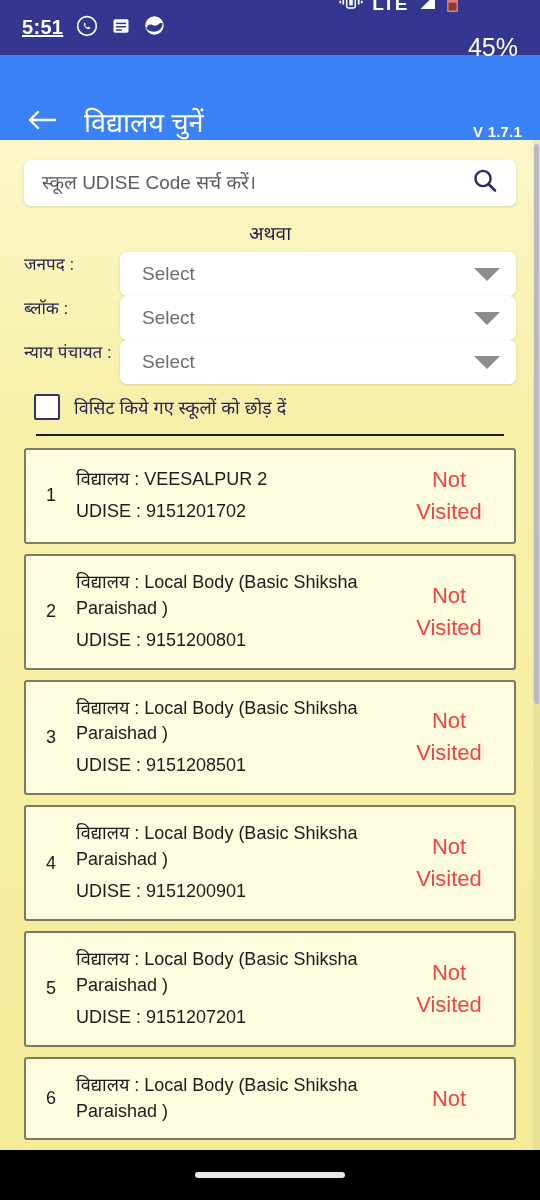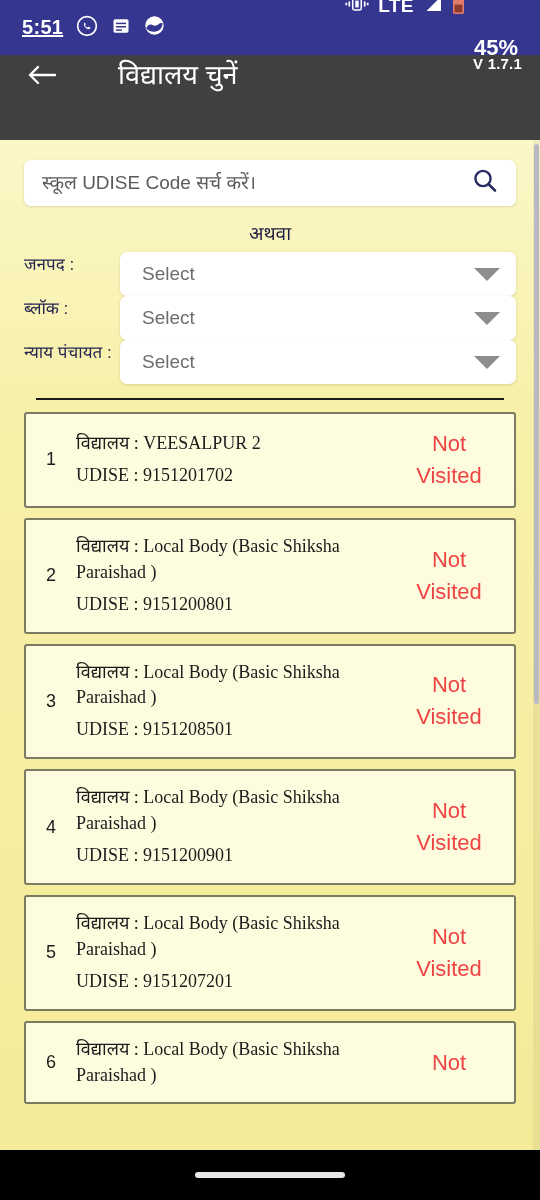--- a/index.html
+++ b/index.html
@@ -14,26 +14,26 @@
   
   .statusbar{
     height:55px; background:#353690; display:flex; align-items:center;
     padding:0 22px; color:#fff;
   }
   .sb-left{ display:flex; align-items:center; gap:13px; flex:1;text-decoration:underline; }
   .sb-right{ display:flex; align-items:flex-start; gap:9px; }
   .clock{ font-size:20px; font-weight:700; letter-spacing:.3px; }
   .sb-ico{ display:block; }
   .lte{ font-size:19px; font-weight:700; letter-spacing:.4px; }
-  .battpct{ font-size:22px; font-weight:700;margin-top:40px; }
+  .battpct{ font-size:25px; font-weight:400;margin-top:40px; }
 
   
   .appbar{
-    height:85px; background:#404040; display:flex; align-items:flex-start;
-    padding:0 18px 0 22px; color:#fff;gap:34px;
+    height:85px; background:#3b82f6; display:flex; align-items:flex-end;
+    padding:0 18px 0 22px; color:#fff;
   }
   .back-btn{ width:40px; height:40px; display:flex; align-items:center; justify-content:center; cursor:pointer; }
   .apptitle{
     font-size:27px; margin-left:22px; flex:1; font-weight:400;
     font-family:"Liberation Sans","DejaVu Sans",sans-serif;
   }
   .version{ font-size:15px; font-weight:700; letter-spacing:.2px; }
 
   
   .content{
@@ -97,21 +97,21 @@
     background:#FEFCDF; border:2px solid #7b7a63; border-radius:3px;
     display:flex; align-items:center; padding:14px 10px 14px 0;
     margin-bottom:10px; cursor:pointer;
   }
   .cnum{
     width:50px; flex:0 0 50px; text-align:center; font-size:18px; color:#1b1b1b;
   }
   .cinfo{ flex:1; min-width:0; }
   .cline{
     font-size:18px; color:#1b1b1b; line-height:1.44;
-    font-family:Liberation Serif, serif;
+    font-family:Liberation Sans, sans-serif;
   }
   .cline.udise{ margin-top:6px; }
   .cstat{
     width:110px; flex:0 0 110px; text-align:center; font-size:22px;
     color:#ef4444; line-height:1.45;
   }
 
   
   .vscroll{
     position:absolute; top:0; right:0; width:7px; bottom:0;
@@ -229,20 +229,24 @@
       </div>
 
       <div class="drow">
         <div class="dlabel">न्याय पंचायत :</div>
         <div class="dsel">
           <span class="val">Select</span>
           <span class="caret"></span>
         </div>
       </div>
 
+      <div class="cbrow">
+        <div class="cbox"></div>
+        <div class="cblabel">विसिट किये गए स्कूलों को छोड़ दें</div>
+      </div>
 
       <div class="divider"></div>
     </div>
 
     <div class="list">
 
       <div class="card">
         <div class="cnum">1</div>
         <div class="cinfo">
           <div class="cline">विद्यालय : VEESALPUR 2</div>

